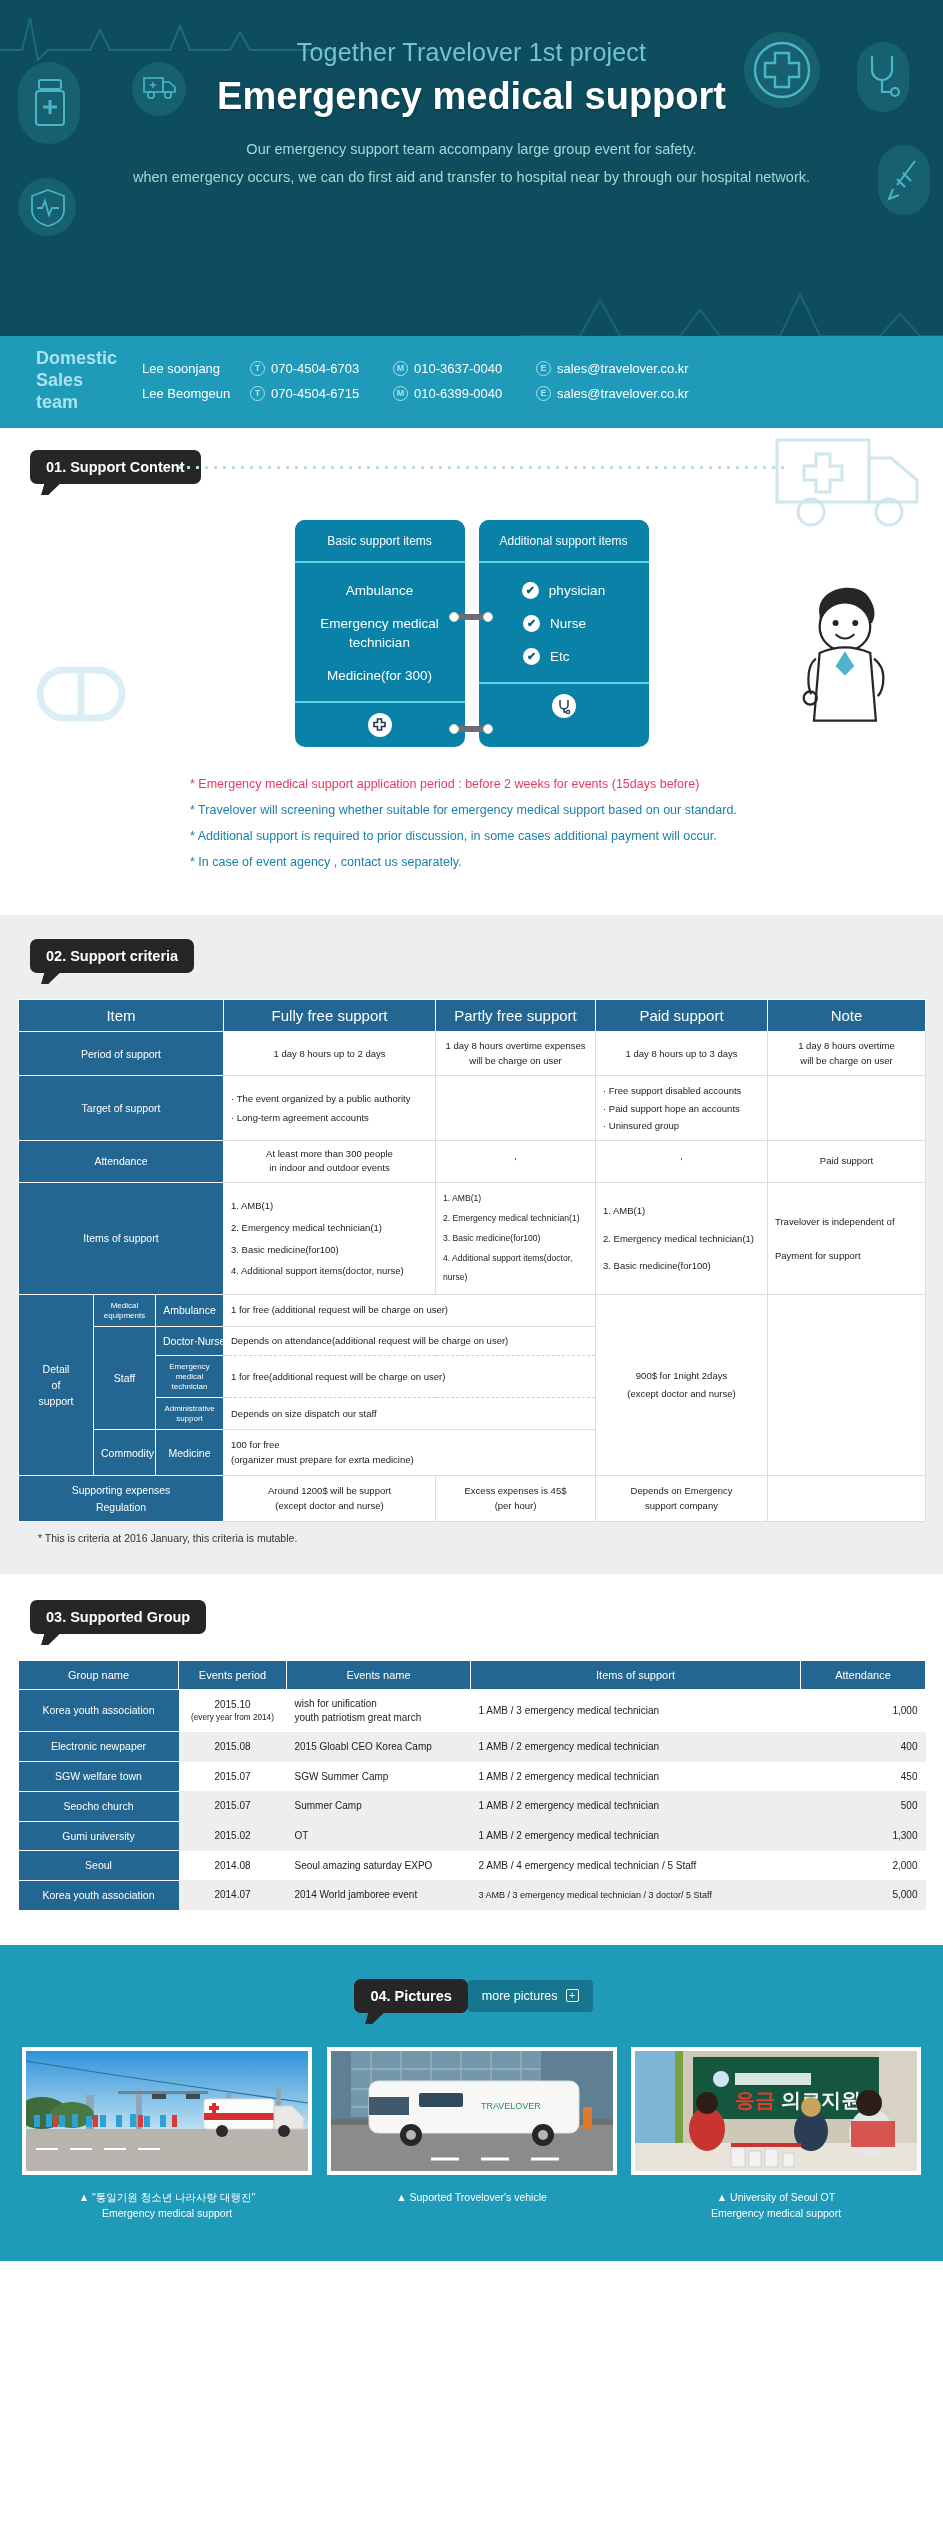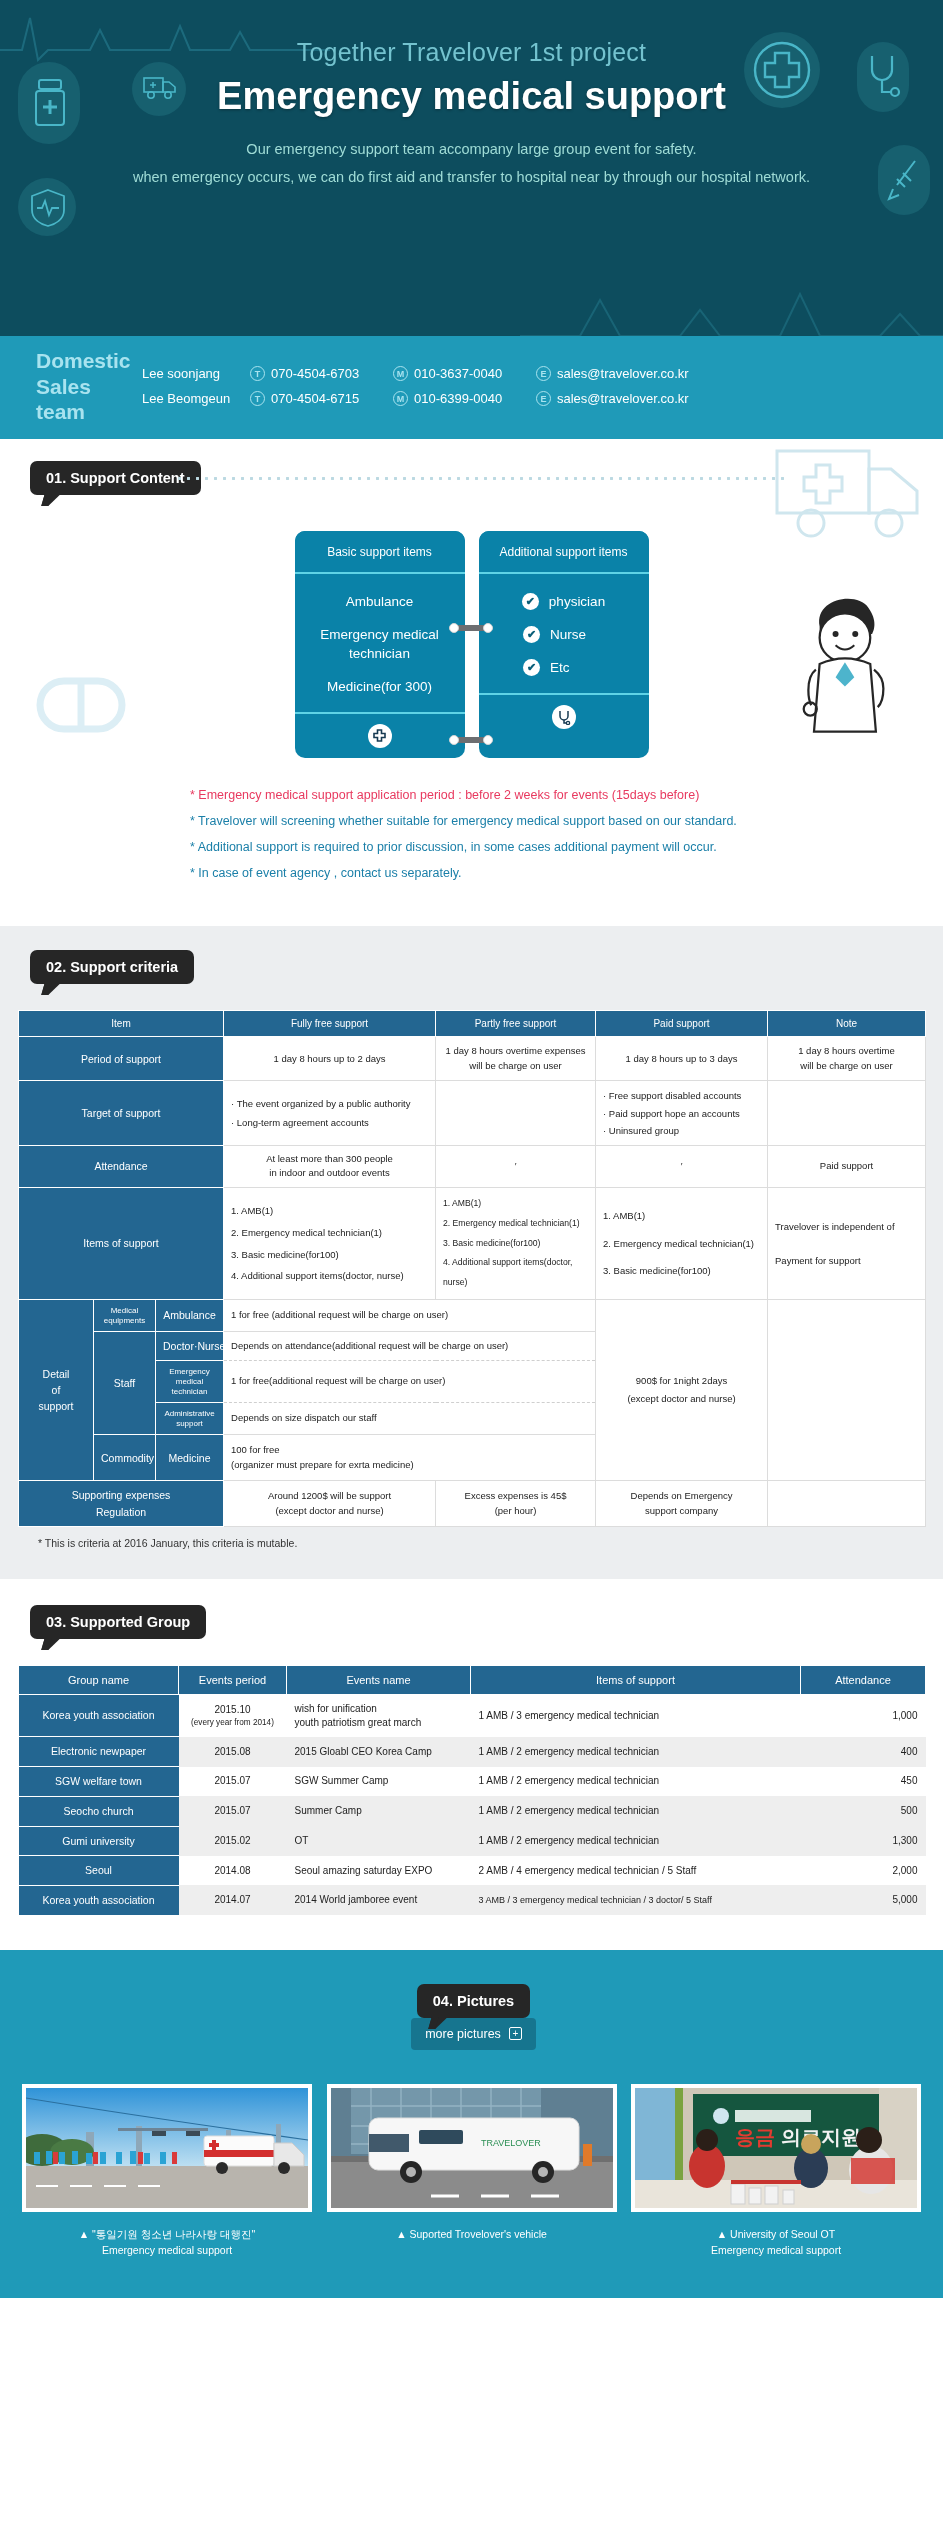--- a/index.html
+++ b/index.html
@@ -61,21 +61,21 @@
   .contactbar {
     width: 943px;
     background: #1f9ab8;
     padding: 12px 0 14px 0;
     display: flex;
     align-items: center;
   }
   .contact-label {
     width: 130px;
     padding-left: 36px;
-    font-size: 21px;
+    font-size: 18px;
     font-weight: bold;
     color: #a8e3ef;
     line-height: 1.22;
   }
   .contact-rows { flex: 1; }
   .contact-row {
     display: flex;
     align-items: center;
     color: #fff;
     font-size: 13px;
@@ -238,21 +238,21 @@
     width: 907px;
     border-collapse: collapse;
     background: #fff;
     font-size: 9.5px;
     table-layout: fixed;
   }
   table.grid th {
     background: #236691;
     color: #fff;
     font-weight: normal;
-    font-size: 10px;
+    font-size: 15px;
     padding: 7px 3px;
     text-align: center;
     border: 1px solid #ffffff;
   }
   table.grid td {
     border: 1px solid #dcdcdc;
     padding: 6px 7px;
     vertical-align: middle;
     color: #222;
     line-height: 1.55;
@@ -320,21 +320,20 @@
     color: #333;
   }
 
   
   .s4 { padding: 34px 0 40px 0; position: relative; }
   .s4-head {
     display: flex;
     align-items: center;
     justify-content: center;
     padding: 0 26px 0 30px;
-    flex-direction: column;
   }
   .morebtn {
     background: #16758f;
     color: #fff;
     font-size: 12.5px;
     padding: 9px 14px;
     border-radius: 4px;
     display: inline-flex;
     align-items: center;
     gap: 8px;

